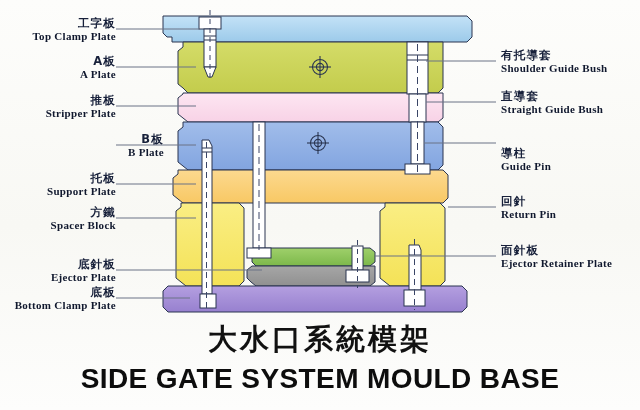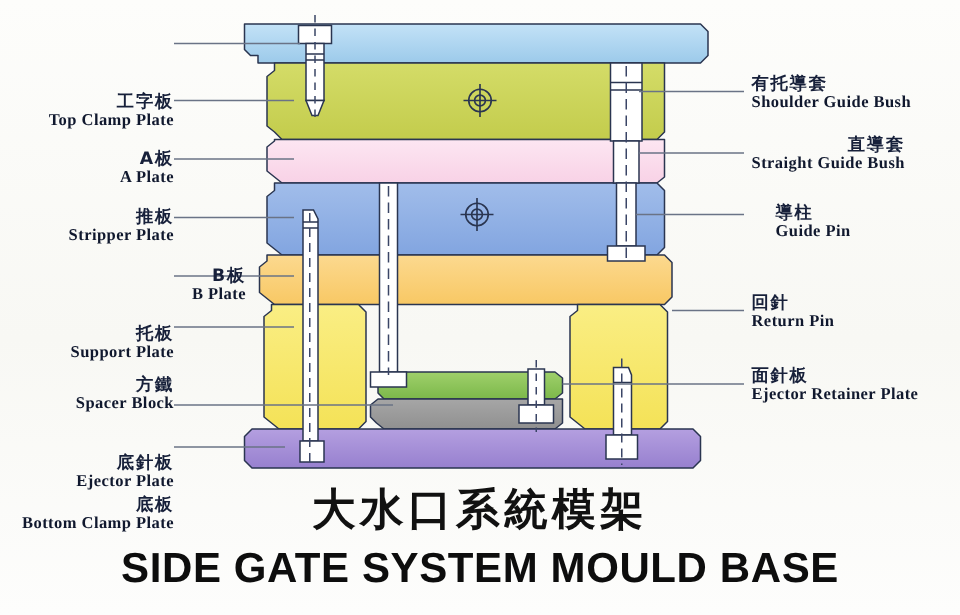--- a/index.html
+++ b/index.html
@@ -13,21 +13,21 @@
     background:linear-gradient(180deg,#fdfdfb 0%,#f8f8f4 55%,#fdfdfc 100%);}
 
   
   .lbl{position:absolute;line-height:1.02;white-space:nowrap;}
   .lbl .cn{font-family:"DejaVu Sans","Liberation Sans",sans-serif;
     font-size:11.5px;font-weight:700;color:#17203a;letter-spacing:1.2px;}
   .lbl .en{font-family:"Liberation Serif","DejaVu Serif",serif;
     font-size:11px;font-weight:700;color:#10182e;letter-spacing:.3px;
     margin-top:1px;}
   .lbl.right{text-align:left;}
-  .lbl.left{text-align:right;margin-top:44px;}
+  .lbl.left{text-align:right;}
 
   
   #title{position:absolute;left:0;right:0;text-align:center;}
   #title .t-cn{font-family:"DejaVu Sans","Liberation Sans",sans-serif;
     font-size:29px;font-weight:700;color:#111;letter-spacing:3px;}
   #title .t-en{font-family:"Liberation Sans","DejaVu Sans",sans-serif;
     font-size:28px;font-weight:700;color:#0d0d0d;letter-spacing:.4px;
     margin-top:3px;}
 
   svg{position:absolute;left:0;top:0;}
@@ -222,26 +222,26 @@
   <div class="lbl left" style="left:0;top:287px;width:116px;">
     <div class="cn">底板</div>
     <div class="en">Bottom Clamp Plate</div>
   </div>
 
   <div class="lbl right" style="left:501px;top:50px;">
     <div class="cn">有托導套</div>
     <div class="en">Shoulder Guide Bush</div>
   </div>
 
-  <div class="lbl right" style="left:501px;top:91px;text-align:right;">
+  <div class="lbl right" style="left:501px;top:91px;">
     <div class="cn">直導套</div>
     <div class="en">Straight Guide Bush</div>
   </div>
 
-  <div class="lbl right" style="left:501px;top:136px;margin-left:16px;">
+  <div class="lbl right" style="left:501px;top:148px;">
     <div class="cn">導柱</div>
     <div class="en">Guide Pin</div>
   </div>
 
   <div class="lbl right" style="left:501px;top:196px;">
     <div class="cn">回針</div>
     <div class="en">Return Pin</div>
   </div>
 
   <div class="lbl right" style="left:501px;top:245px;">

